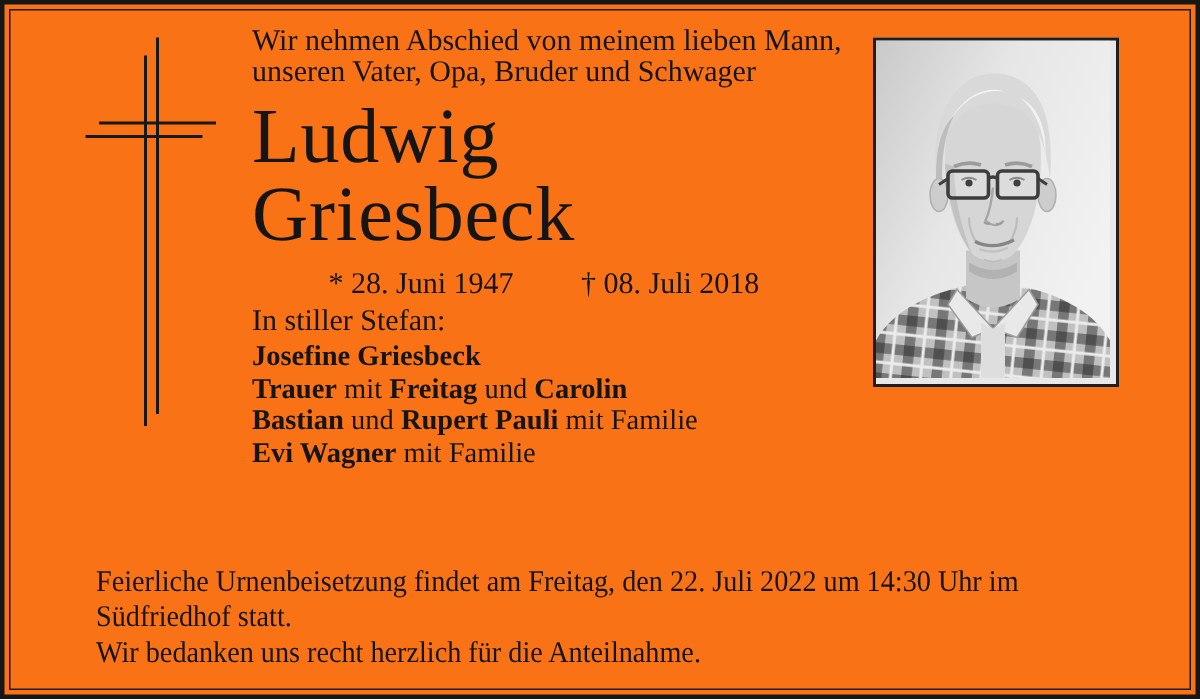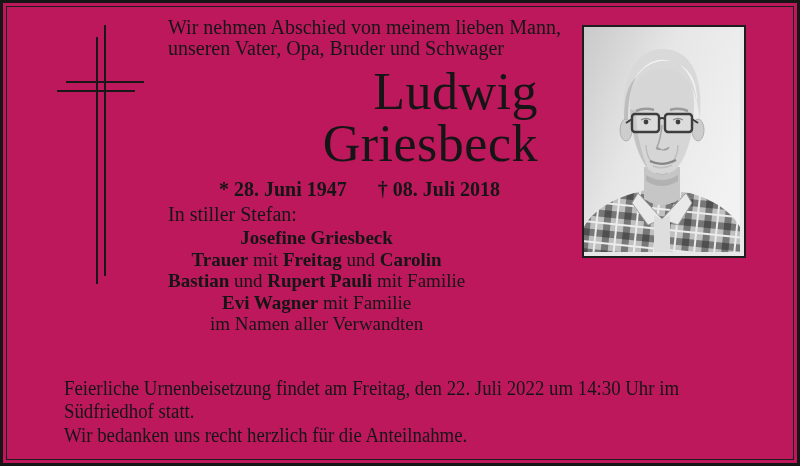--- a/index.html
+++ b/index.html
@@ -6,46 +6,46 @@
   body {
     width: 800px; height: 466px;
     font-family: "Liberation Serif", serif;
     position: relative;
     overflow: hidden;
   }
   .card {
     position: absolute; left: 0; top: 0;
     width: 800px; height: 466px;
     box-sizing: border-box;
-    background: #be185d;
+    background: #f97316;
     border: 3px solid #161616;
   }
   .inner-frame {
     position: absolute; inset: 3px;
     border: 1px solid #1c1c1c;
     pointer-events: none;
   }
   .txt { color: #151515; position: absolute; }
 
   
   .cross-line { position: absolute; background: #181818; }
   .cross-v1 { left: 101px; top: 22px;  width: 2px; height: 251px; }
   .cross-v2 { left: 93px;  top: 34px;  width: 2px; height: 247px; }
   .cross-h1 { left: 63px;  top: 78px;  width: 78px; height: 2px; }
   .cross-h2 { left: 54px;  top: 87px;  width: 78px; height: 2px; }
 
   .intro { left: 165px; top: 14px; font-size: 20px; line-height: 21px; white-space: nowrap; }
   .name-block {
     left: 165px; top: 63px; width: 370px;
-    text-align: right; font-size: 52px; line-height: 52px;
+    text-align: left; font-size: 52px; line-height: 52px;
     letter-spacing: 0.5px;
   }
-  .dates { left: 216px; top: 174px; font-size: 20px; line-height: 24px; display: flex; gap: 31px; white-space: nowrap; font-weight: bold; }
+  .dates { left: 216px; top: 174px; font-size: 20px; line-height: 24px; display: flex; gap: 45px; white-space: nowrap; }
   .trauer-heading { left: 165px; top: 199px; font-size: 20px; line-height: 24px; }
-  .mourners { left: 165px; top: 224px; font-size: 19px; text-align: center; }
+  .mourners { left: 165px; top: 224px; font-size: 19px; }
   .mourners .line { line-height: 21.5px; white-space: nowrap; }
   .mourners .line span.b { font-weight: 700; }
 
   .funeral { left: 61px; top: 374px; font-size: 20px; line-height: 22.5px; transform: scaleX(0.94); transform-origin: left top; }
   .funeral div { white-space: nowrap; }
   .thanks { left: 61px; top: 421px; font-size: 20px; line-height: 22.5px; white-space: nowrap; transform: scaleX(0.94); transform-origin: left top; }
 
   .photo-frame {
     position: absolute; left: 579px; top: 22px;
     width: 160px; height: 229px;
@@ -83,21 +83,20 @@
     <span>† 08. Juli 2018</span>
   </div>
 
   <div class="txt trauer-heading">In stiller Stefan:</div>
 
   <div class="txt mourners">
     <div class="line"><span class="b">Josefine Griesbeck</span></div>
     <div class="line"><span class="b">Trauer</span><span> mit </span><span class="b">Freitag</span><span> und </span><span class="b">Carolin</span></div>
     <div class="line"><span class="b">Bastian</span><span> und </span><span class="b">Rupert Pauli</span><span> mit Familie</span></div>
     <div class="line"><span class="b">Evi Wagner</span><span> mit Familie</span></div>
-    <div class="line"><span>im Namen aller Verwandten</span></div>
   </div>
 
   <div class="txt funeral">
     <div>Feierliche Urnenbeisetzung findet am Freitag, den 22. Juli 2022 um 14:30 Uhr im</div>
     <div>Südfriedhof statt.</div>
   </div>
 
   <div class="txt thanks">Wir bedanken uns recht herzlich für die Anteilnahme.</div>
 
   <div class="photo-frame">

